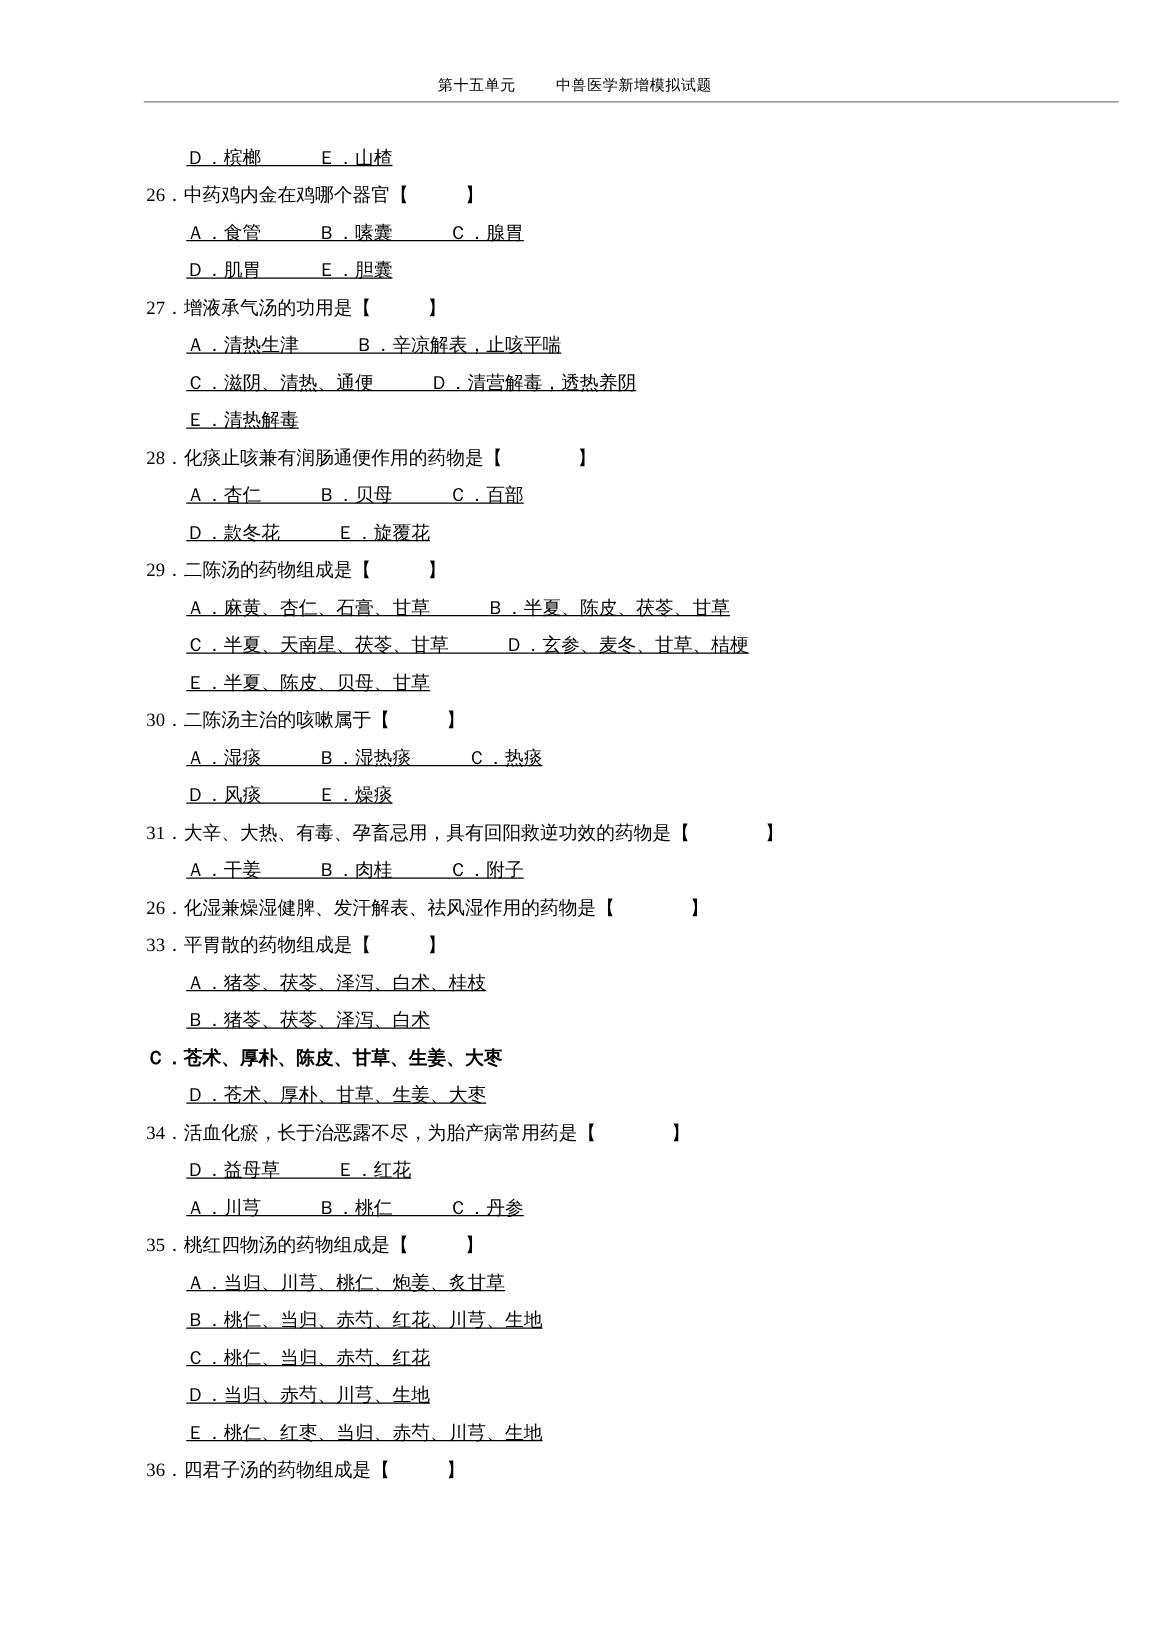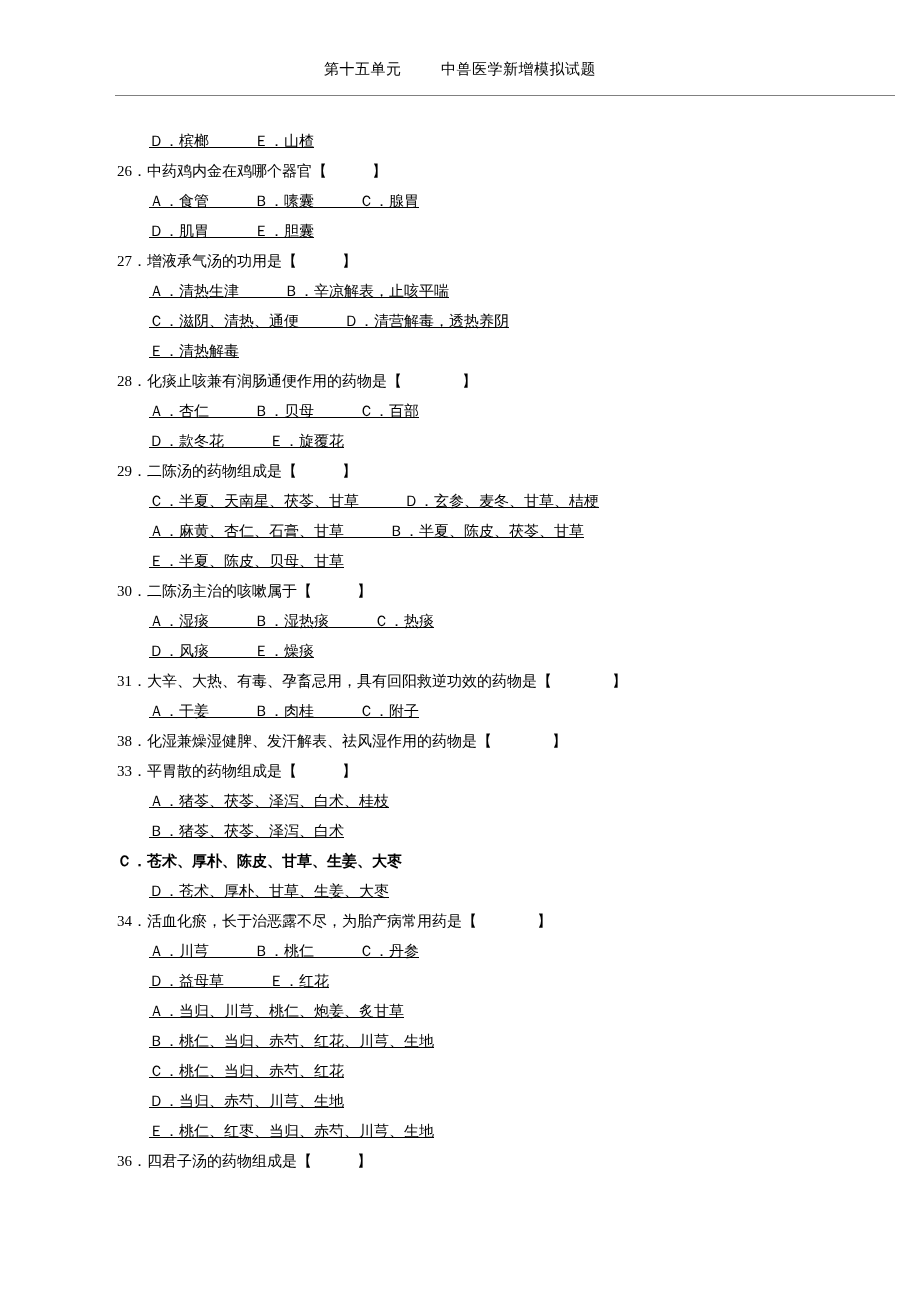--- a/index.html
+++ b/index.html
@@ -7,22 +7,22 @@
       width: 920px;
       min-height: 1303px;
       background: #fff;
       font-family: "SimSun", "宋体", serif;
       color: #000;
       padding: 60px 115px 60px 115px;
       position: relative;
     }
     .header {
       text-align: center;
-      font-size: 15px;
-      margin-bottom: 16px;
+      font-size: 12px;
+      margin-bottom: 4px;
       letter-spacing: 0.5px;
     }
     .header-rule {
       border: none;
       border-top: 1px solid #808080;
       margin: 2px auto 30px auto;
       width: 780px;
     }
     .content {
       font-size: 15px;
@@ -61,43 +61,44 @@
   <div class="q-stem">27．增液承气汤的功用是【　　　】</div>
   <div class="opt-line">Ａ．清热生津　　　Ｂ．辛凉解表，止咳平喘</div>
   <div class="opt-line">Ｃ．滋阴、清热、通便　　　Ｄ．清营解毒，透热养阴</div>
   <div class="opt-line">Ｅ．清热解毒</div>
 
   <div class="q-stem">28．化痰止咳兼有润肠通便作用的药物是【　　　　】</div>
   <div class="opt-line">Ａ．杏仁　　　Ｂ．贝母　　　Ｃ．百部</div>
   <div class="opt-line">Ｄ．款冬花　　　Ｅ．旋覆花</div>
 
   <div class="q-stem">29．二陈汤的药物组成是【　　　】</div>
+  <div class="opt-line">Ａ．麻黄、杏仁、石膏、甘草　　　Ｂ．半夏、陈皮、茯苓、甘草</div>
   <div class="opt-line">Ｃ．半夏、天南星、茯苓、甘草　　　Ｄ．玄参、麦冬、甘草、桔梗</div>
-  <div class="opt-line">Ａ．麻黄、杏仁、石膏、甘草　　　Ｂ．半夏、陈皮、茯苓、甘草</div>
   <div class="opt-line">Ｅ．半夏、陈皮、贝母、甘草</div>
 
   <div class="q-stem">30．二陈汤主治的咳嗽属于【　　　】</div>
   <div class="opt-line">Ａ．湿痰　　　Ｂ．湿热痰　　　Ｃ．热痰</div>
   <div class="opt-line">Ｄ．风痰　　　Ｅ．燥痰</div>
 
   <div class="q-stem">31．大辛、大热、有毒、孕畜忌用，具有回阳救逆功效的药物是【　　　　】</div>
   <div class="opt-line">Ａ．干姜　　　Ｂ．肉桂　　　Ｃ．附子</div>
 
-  <div class="q-stem">38．化湿兼燥湿健脾、发汗解表、祛风湿作用的药物是【　　　　】</div>
+  <div class="q-stem">26．化湿兼燥湿健脾、发汗解表、祛风湿作用的药物是【　　　　】</div>
 
   <div class="q-stem">33．平胃散的药物组成是【　　　】</div>
   <div class="opt-line">Ａ．猪苓、茯苓、泽泻、白术、桂枝</div>
   <div class="opt-line">Ｂ．猪苓、茯苓、泽泻、白术</div>
   <div class="outdent-c">Ｃ．苍术、厚朴、陈皮、甘草、生姜、大枣</div>
   <div class="opt-line">Ｄ．苍术、厚朴、甘草、生姜、大枣</div>
 
   <div class="q-stem">34．活血化瘀，长于治恶露不尽，为胎产病常用药是【　　　　】</div>
+  <div class="opt-line">Ｄ．益母草　　　Ｅ．红花</div>
   <div class="opt-line">Ａ．川芎　　　Ｂ．桃仁　　　Ｃ．丹参</div>
-  <div class="opt-line">Ｄ．益母草　　　Ｅ．红花</div>
 
+  <div class="q-stem">35．桃红四物汤的药物组成是【　　　】</div>
   <div class="opt-line">Ａ．当归、川芎、桃仁、炮姜、炙甘草</div>
   <div class="opt-line">Ｂ．桃仁、当归、赤芍、红花、川芎、生地</div>
   <div class="opt-line">Ｃ．桃仁、当归、赤芍、红花</div>
   <div class="opt-line">Ｄ．当归、赤芍、川芎、生地</div>
   <div class="opt-line">Ｅ．桃仁、红枣、当归、赤芍、川芎、生地</div>
 
   <div class="q-stem">36．四君子汤的药物组成是【　　　】</div>
 
 </div>
 

